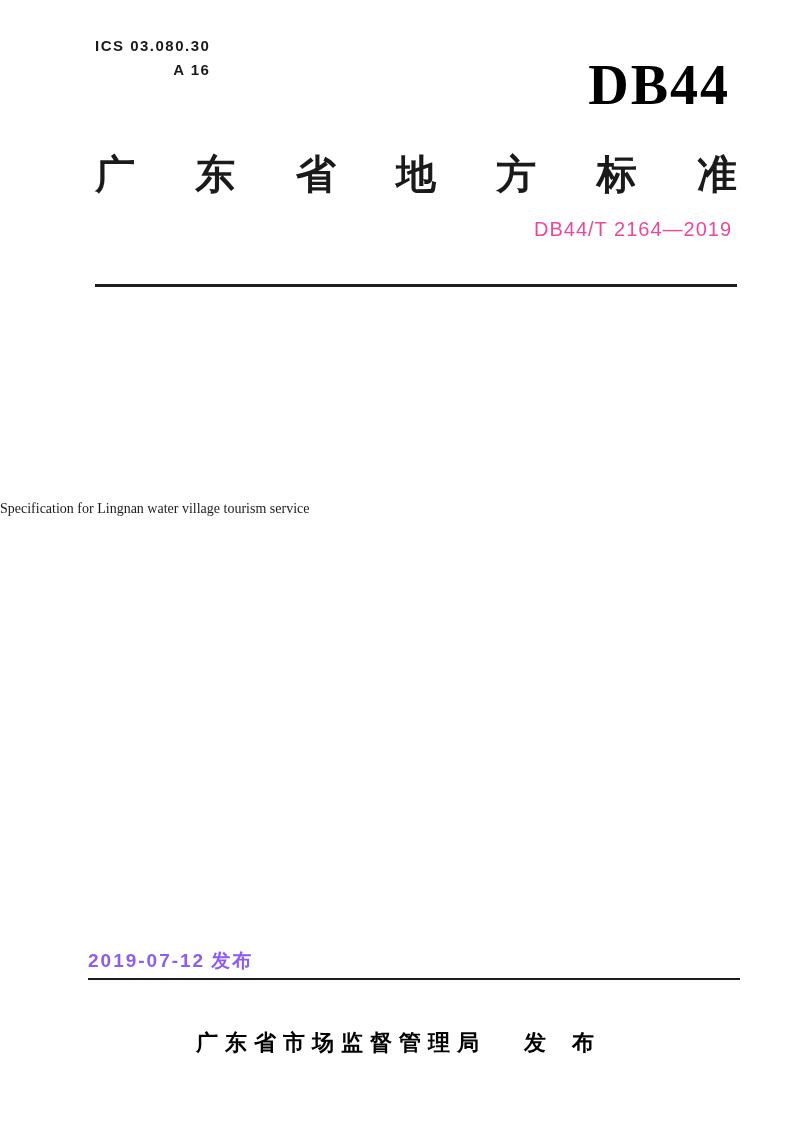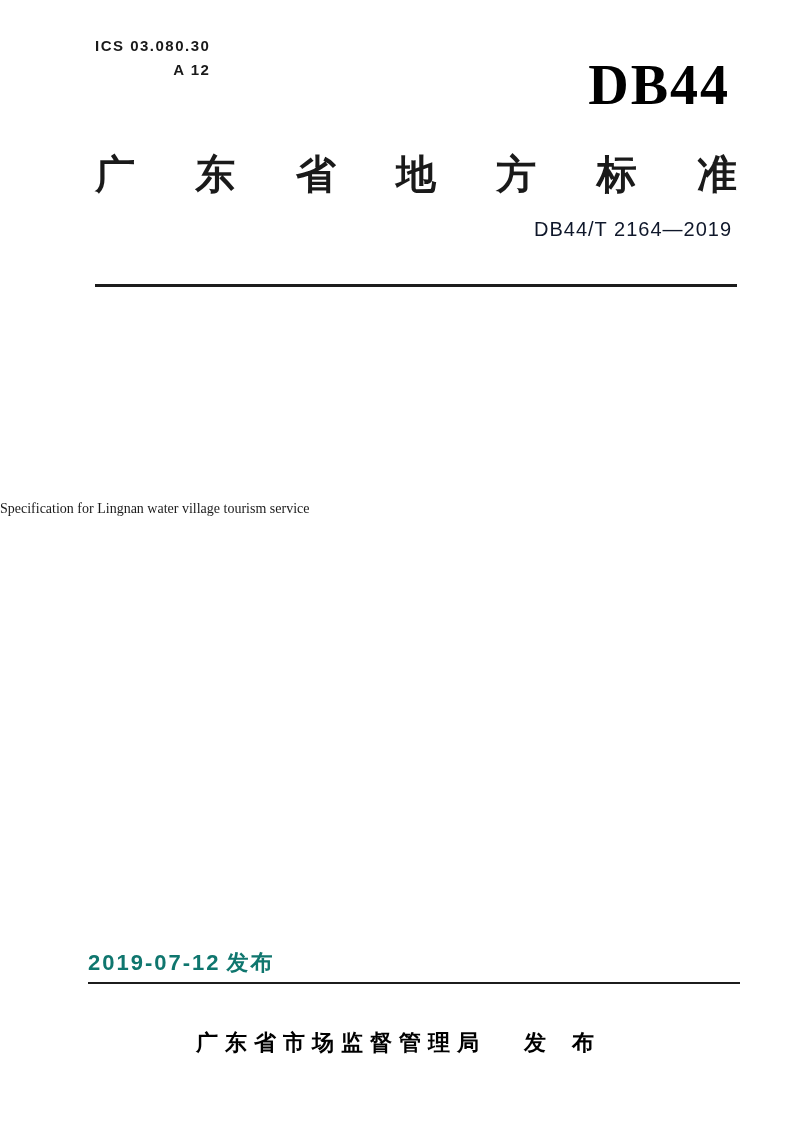--- a/index.html
+++ b/index.html
@@ -51,21 +51,21 @@
     line-height: 1.1;
     color: #1a1a1a;
   }
   
   .std-num {
     position: absolute;
     right: 68px;
     top: 218px;
     font-size: 20px;
     letter-spacing: 1px;
-    color: #0f172a;
+    color: #ec4899;
   }
   
   .header-rule {
     position: absolute;
     left: 95px;
     top: 284px;
     width: 642px;
     height: 3px;
     background: #1c1c1c;
   }
@@ -95,22 +95,22 @@
   .dates-row {
     position: absolute;
     left: 88px;
     top: 948px;
     width: 652px;
     display: flex;
     justify-content: space-between;
     align-items: flex-end;
     border-bottom: 2px solid #1c1c1c;
     padding-bottom: 4px;
-    font-size: 22px;
-    color: #0f766e;
+    font-size: 19px;
+    color: #8b5cf6;
   }
   .date-value { letter-spacing: 2px; font-weight: bold; }
   .date-label { font-weight: bold; margin-left: 6px; letter-spacing: 2px; }
   
   .publisher-row {
     position: absolute;
     left: 0;
     top: 1028px;
     width: 100%;
     text-align: center;
@@ -122,21 +122,21 @@
   }
   .pub-action { margin-left: 38px; letter-spacing: 10px; }
 </style>
 </head>
 <body>
 
 <div class="page">
 
   <div class="ics-block">
     <div>ICS 03.080.30</div>
-    <div>A 12</div>
+    <div>A 16</div>
   </div>
 
   <div class="db-logo">DB44</div>
 
   <div class="std-type">
     <span>广</span>
     <span>东</span>
     <span>省</span>
     <span>地</span>
     <span>方</span>

